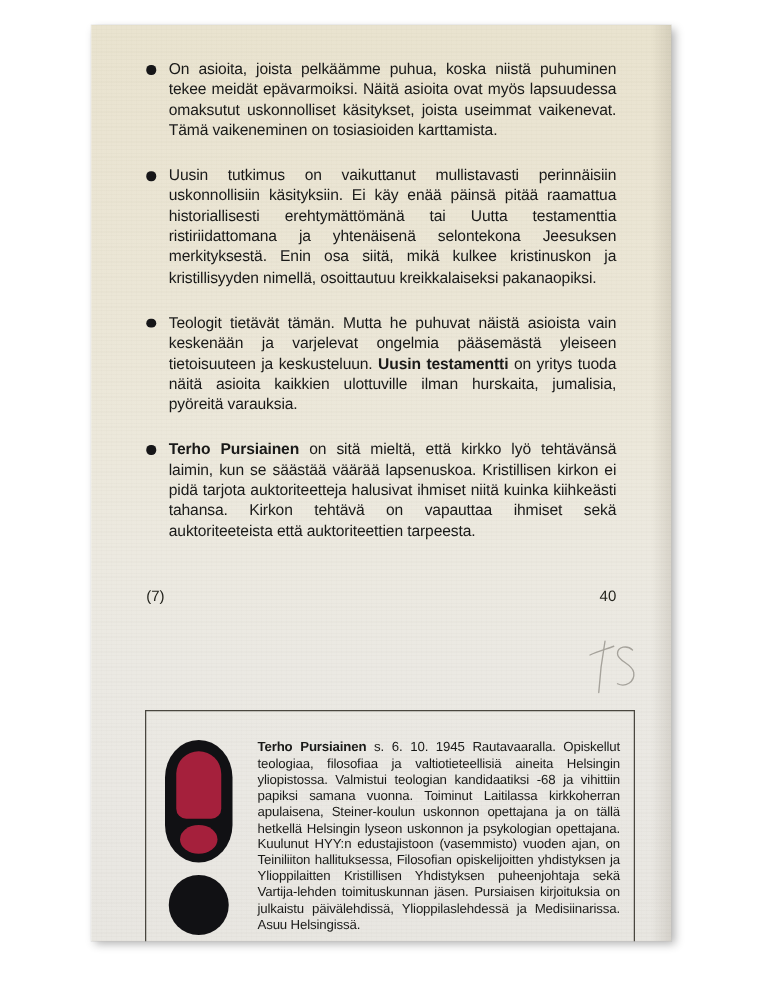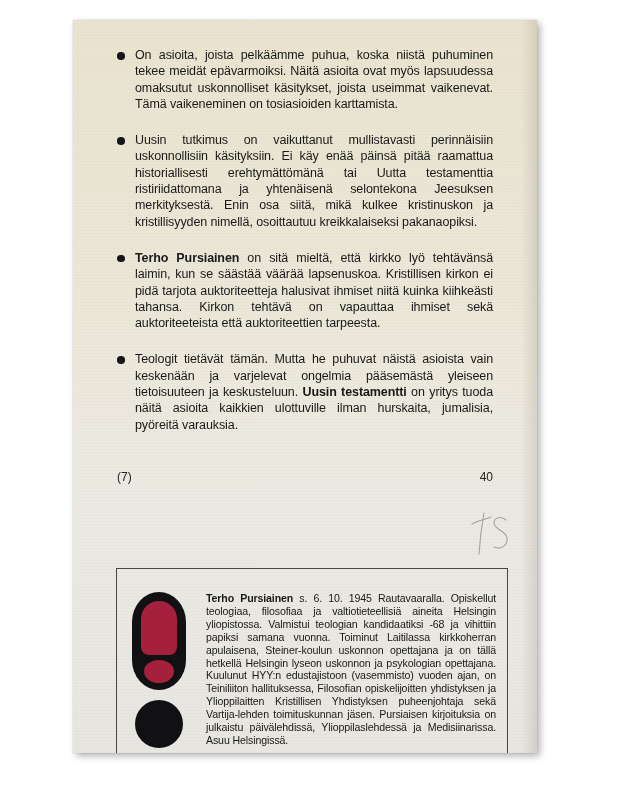--- a/index.html
+++ b/index.html
@@ -201,25 +201,25 @@
 
     <p class="para">
       <span class="bullet"></span><span>On asioita, joista pelkäämme puhua, koska niistä puhuminen tekee meidät epävarmoiksi. Näitä asioita ovat myös lapsuudessa omaksutut uskonnolliset käsitykset, joista useimmat vaikenevat. Tämä vaikeneminen on tosiasioiden karttamista.</span>
     </p>
 
     <p class="para">
       <span class="bullet"></span><span>Uusin tutkimus on vaikuttanut mullistavasti perinnäisiin uskonnollisiin käsityksiin. Ei käy enää päinsä pitää raamattua historiallisesti erehtymättömänä tai Uutta testamenttia ristiriidattomana ja yhtenäisenä selontekona Jeesuksen merkityksestä. Enin osa siitä, mikä kulkee kristinuskon ja kristillisyyden nimellä, osoittautuu kreikkalaiseksi pakanaopiksi.</span>
     </p>
 
     <p class="para">
+      <span class="bullet"></span><span>Teologit tietävät tämän. Mutta he puhuvat näistä asioista vain keskenään ja varjelevat ongelmia pääsemästä yleiseen tietoisuuteen ja keskusteluun. </span><b>Uusin testamentti</b><span> on yritys tuoda näitä asioita kaikkien ulottuville ilman hurskaita, jumalisia, pyöreitä varauksia.</span>
+    </p>
+
+    <p class="para">
       <span class="bullet"></span><b>Terho Pursiainen</b><span> on sitä mieltä, että kirkko lyö tehtävänsä laimin, kun se säästää väärää lapsenuskoa. Kristillisen kirkon ei pidä tarjota auktoriteetteja halusivat ihmiset niitä kuinka kiihkeästi tahansa. Kirkon tehtävä on vapauttaa ihmiset sekä auktoriteeteista että auktoriteettien tarpeesta.</span>
-    </p>
-
-    <p class="para">
-      <span class="bullet"></span><span>Teologit tietävät tämän. Mutta he puhuvat näistä asioista vain keskenään ja varjelevat ongelmia pääsemästä yleiseen tietoisuuteen ja keskusteluun. </span><b>Uusin testamentti</b><span> on yritys tuoda näitä asioita kaikkien ulottuville ilman hurskaita, jumalisia, pyöreitä varauksia.</span>
     </p>
 
   </div>
 
   <div id="folio">
     <span>(7)</span>
     <span>40</span>
   </div>
 
   <svg id="pencil-mark" viewBox="0 0 60 52">

